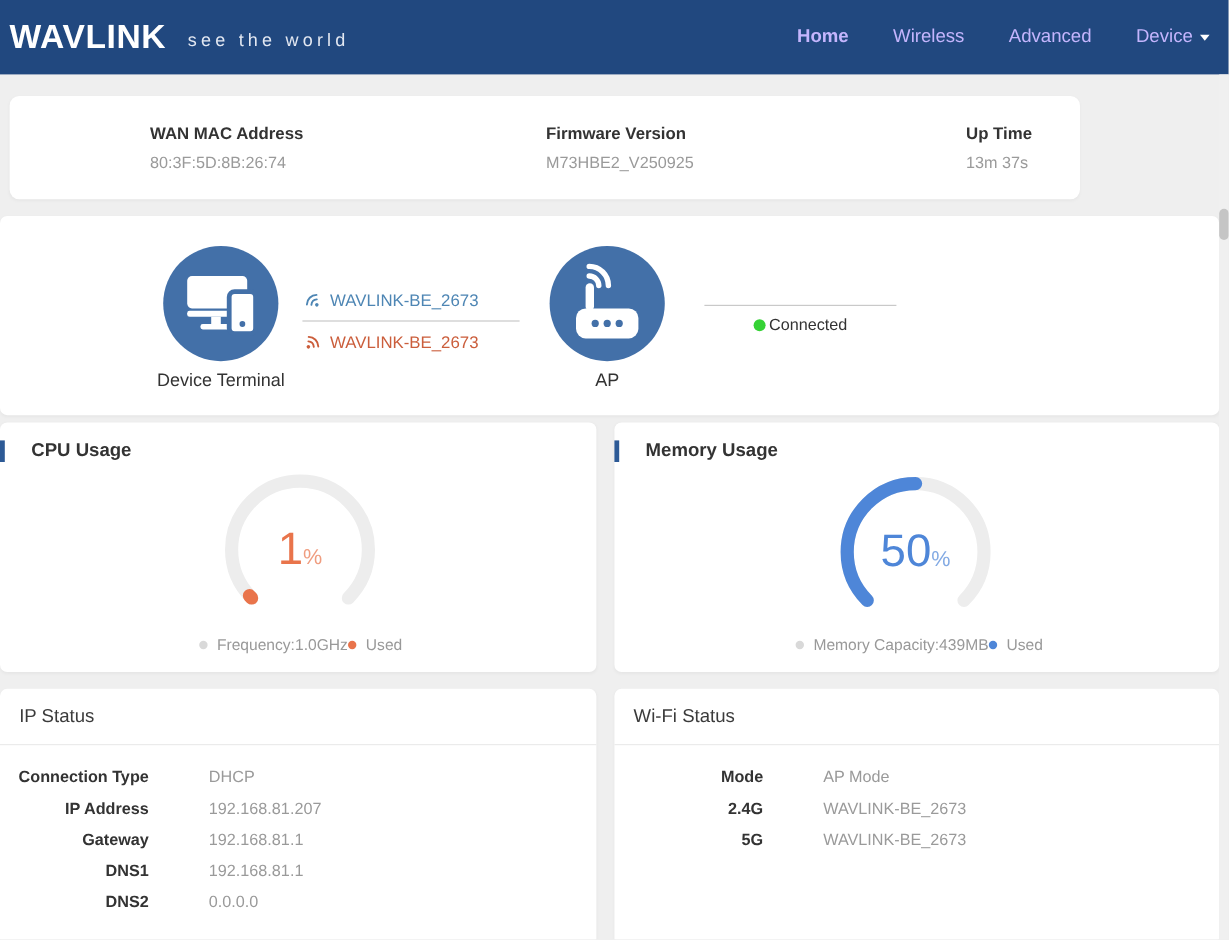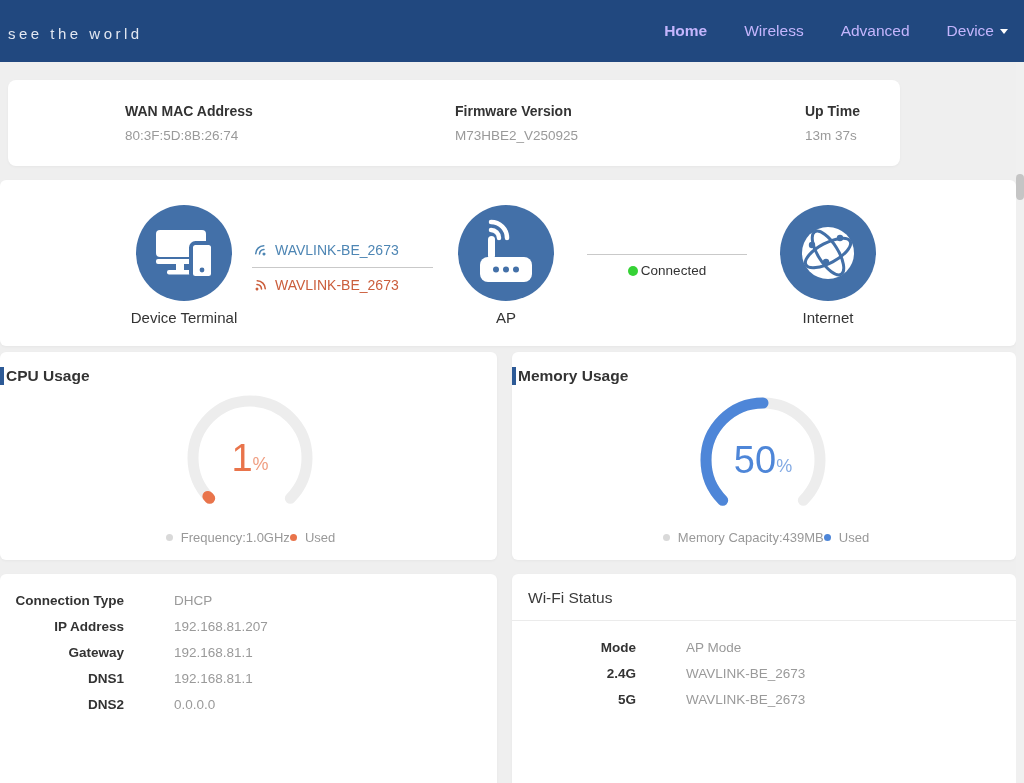--- a/index.html
+++ b/index.html
@@ -46,21 +46,21 @@
   .wifi-ic.blue svg { transform:rotate(-45deg); }
   .wifi-ic.orange svg { transform:scaleX(-1) rotate(-45deg); }
   .conn-line { position:absolute; left:587px; top:74px; width:160px; border-top:1px solid #c9c9c9; }
   .conn-status { position:absolute; left:587px; top:83px; width:160px; text-align:center; font-size:13.5px; color:#333333; }
   .green-dot { display:inline-block; width:10px; height:10px; border-radius:50%; background:#35d235; margin-right:3px; vertical-align:-1px; }
 
   
   .gauge-card { top:352px; height:208px; border-radius:6px; }
   .cpu-card { left:0; width:497px; }
   .mem-card { left:512px; width:504px; }
-  .card-header { display:flex; align-items:center; gap:2px; padding-top:15px; }
+  .card-header { display:flex; align-items:center; gap:22px; padding-top:15px; }
   .accent-bar { width:4px; height:18px; background:#2d5a96; }
   .card-title { font-size:15.5px; font-weight:bold; color:#333333; }
   .gauge-wrap { position:absolute; width:140px; height:140px; }
   .cpu-card .gauge-wrap { left:180px; top:36px; }
   .mem-card .gauge-wrap { left:181px; top:38px; }
   .gauge-wrap svg { position:absolute; left:0; top:0; }
   .gauge-track { fill:none; stroke:#ededed; stroke-width:11; stroke-linecap:round; }
   .gauge-progress { fill:none; stroke-width:11; stroke-linecap:round; }
   .cpu-card .gauge-progress { stroke:#e9744b; }
   .mem-card .gauge-progress { stroke:#4e86d8; }
@@ -90,20 +90,21 @@
   .scrollbar { position:absolute; right:0; top:62px; width:8px; height:721px; background:#f0f0f0; }
   .scroll-thumb { position:absolute; top:112px; left:0; width:8px; height:26px; border-radius:4px; background:#c5c5c5; }
 </style>
 </head>
 <body>
 
 <div class="page">
 
   <header class="navbar">
     <div class="brand">
+      <span class="logo">WAVLINK</span>
       <span class="tagline">see the world</span>
     </div>
     <nav class="nav-items">
       <a class="nav-item active">Home</a>
       <a class="nav-item">Wireless</a>
       <a class="nav-item">Advanced</a>
       <a class="nav-item">
         <span>Device</span>
         <span class="caret"></span>
       </a>
@@ -178,33 +179,20 @@
         </svg>
       </div>
       <div class="node-label">AP</div>
     </div>
 
     <div class="conn-line"></div>
     <div class="conn-status">
       <span class="green-dot"></span><span>Connected</span>
     </div>
 
-    <div class="node node-internet">
-      <div class="node-circle">
-        <svg width="96" height="96" viewBox="0 0 96 96">
-          <circle cx="48" cy="48" r="26" fill="#ffffff"></circle>
-          <ellipse cx="48" cy="48" rx="25" ry="10" fill="none" stroke="#4370a8" stroke-width="3" transform="rotate(-28 48 48)"></ellipse>
-          <ellipse cx="48" cy="48" rx="25" ry="10" fill="none" stroke="#4370a8" stroke-width="3" transform="rotate(58 48 48)"></ellipse>
-          <circle cx="32" cy="40" r="3.2" fill="#4370a8"></circle>
-          <circle cx="60" cy="33" r="3.2" fill="#4370a8"></circle>
-          <circle cx="46" cy="57" r="3.2" fill="#4370a8"></circle>
-        </svg>
-      </div>
-      <div class="node-label">Internet</div>
-    </div>
   </section>
 
   <section class="card gauge-card cpu-card">
     <div class="card-header">
       <span class="accent-bar"></span>
       <span class="card-title">CPU Usage</span>
     </div>
     <div class="gauge-wrap">
       <svg width="140" height="140" viewBox="0 0 140 140">
         <path class="gauge-track" d="M 29.69 110.31 A 57 57 0 1 1 110.31 110.31"></path>
@@ -248,20 +236,21 @@
         <span>Memory Capacity:439MB</span>
       </div>
       <div class="legend-item">
         <span class="legend-dot dot-blue"></span>
         <span>Used</span>
       </div>
     </div>
   </section>
 
   <section class="card status-card ip-card">
+    <div class="status-header">IP Status</div>
     <div class="kv-rows">
       <div class="kv-row">
         <span class="kv-label">Connection Type</span>
         <span class="kv-value">DHCP</span>
       </div>
       <div class="kv-row">
         <span class="kv-label">IP Address</span>
         <span class="kv-value">192.168.81.207</span>
       </div>
       <div class="kv-row">

